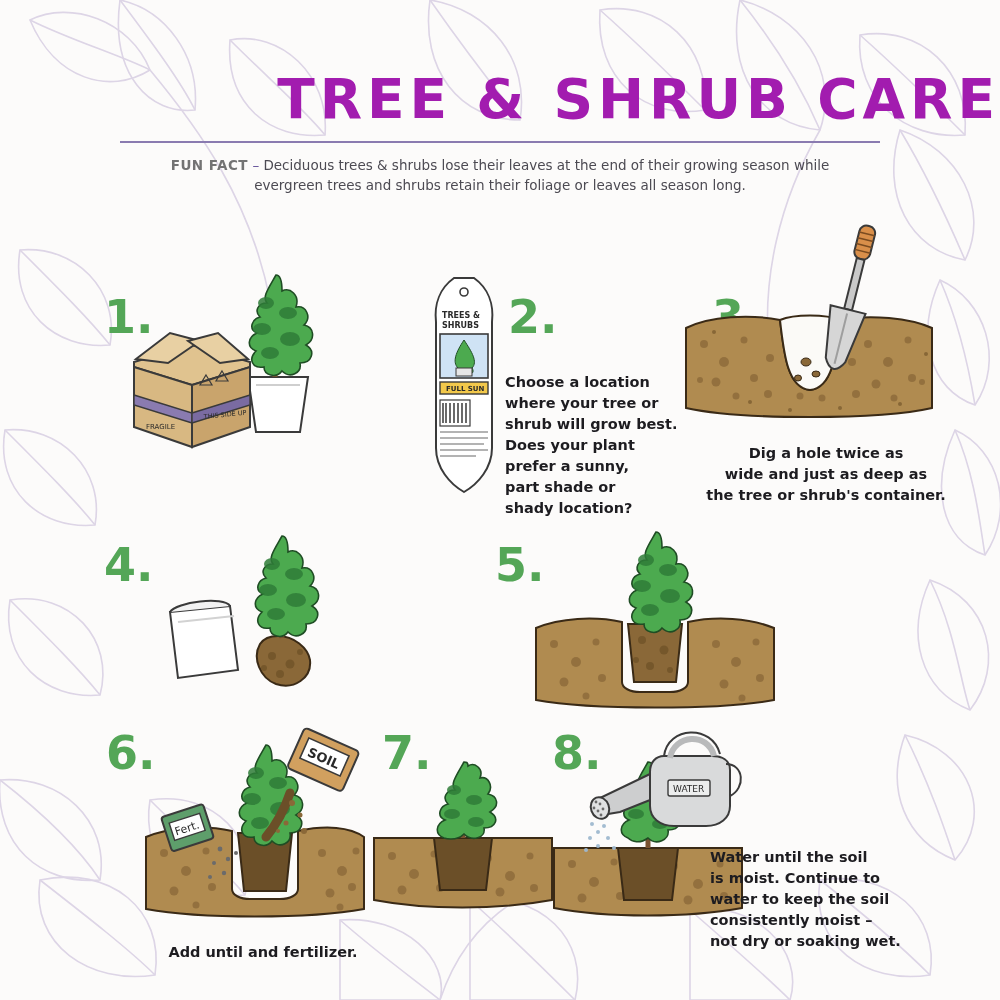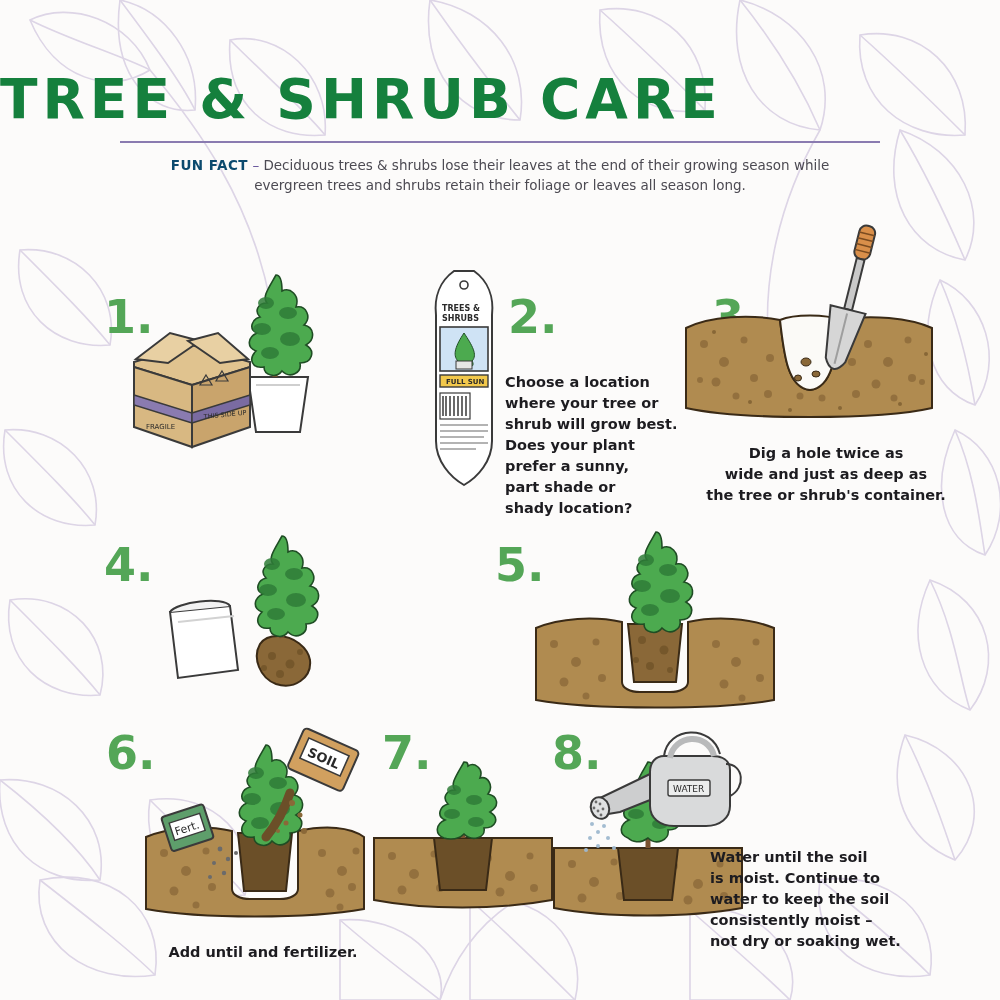--- a/index.html
+++ b/index.html
@@ -30,22 +30,22 @@
     pointer-events: none;
     opacity: 0.55;
   }
   .content {
     position: relative;
     z-index: 2;
   }
 
   
   .title {
-    text-align: left;
-    color: #15803d;
+    text-align: right;
+    color: #a21caf;
     font-family: "DejaVu Sans", sans-serif;
     font-weight: bold;
     font-size: 55px;
     letter-spacing: 5px;
     margin: 72px 0 0 0;
     line-height: 1;
   }
   .title-rule {
     width: 760px;
     height: 2px;
@@ -55,21 +55,21 @@
   .funfact {
     width: 720px;
     margin: 13px auto 0 auto;
     text-align: center;
     font-family: "DejaVu Sans", sans-serif;
     font-size: 13.5px;
     line-height: 1.45;
     color: #4c4a52;
   }
   .funfact .label {
-    color: #0c4a6e;
+    color: #737373;
     font-weight: bold;
     letter-spacing: .5px;
   }
   .funfact .dash { color: #6b5a9e; }
 
   
   .step-num {
     position: absolute;
     color: #54a657;
     font-family: "DejaVu Sans", sans-serif;
@@ -206,21 +206,21 @@
 
           <path d="M76 108 L82 118 L70 118 Z" fill="none" stroke="#3a3a3a" stroke-width="1.2"></path>
           <path d="M92 104 L98 114 L86 114 Z" fill="none" stroke="#3a3a3a" stroke-width="1.2"></path>
         </g>
       </svg>
     </div>
 
 
     <div class="step-num" style="left:508px; top:222px;">2.</div>
 
-    <div class="art" style="left:418px; top:191px;">
+    <div class="art" style="left:418px; top:198px;">
       <svg width="110" height="230" viewBox="0 0 110 230">
 
         <path d="M36 8 C22 18 16 34 18 52 L18 178 C18 198 32 214 46 222 C60 214 74 198 74 178 L74 52 C76 34 70 18 56 8 Z" fill="#ffffff" stroke="#3a3a3a" stroke-width="2"></path>
 
         <circle cx="46" cy="22" r="4" fill="none" stroke="#3a3a3a" stroke-width="1.6"></circle>
 
         <text x="24" y="48" font-family="DejaVu Sans, sans-serif" font-size="8" font-weight="bold" fill="#2a2a2a">TREES &amp;</text>
         <text x="24" y="58" font-family="DejaVu Sans, sans-serif" font-size="8" font-weight="bold" fill="#2a2a2a">SHRUBS</text>
 
         <rect x="22" y="64" width="48" height="44" fill="#cfe3f5" stroke="#3a3a3a" stroke-width="1.6"></rect>

